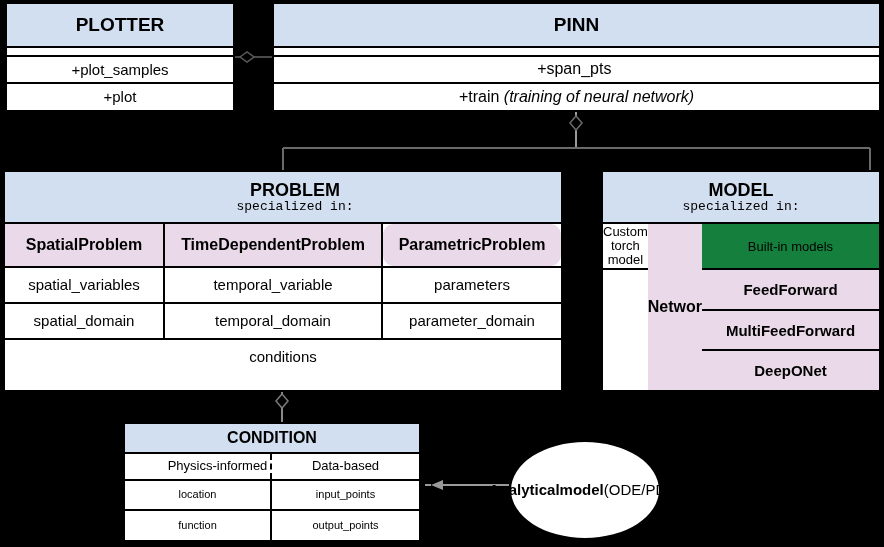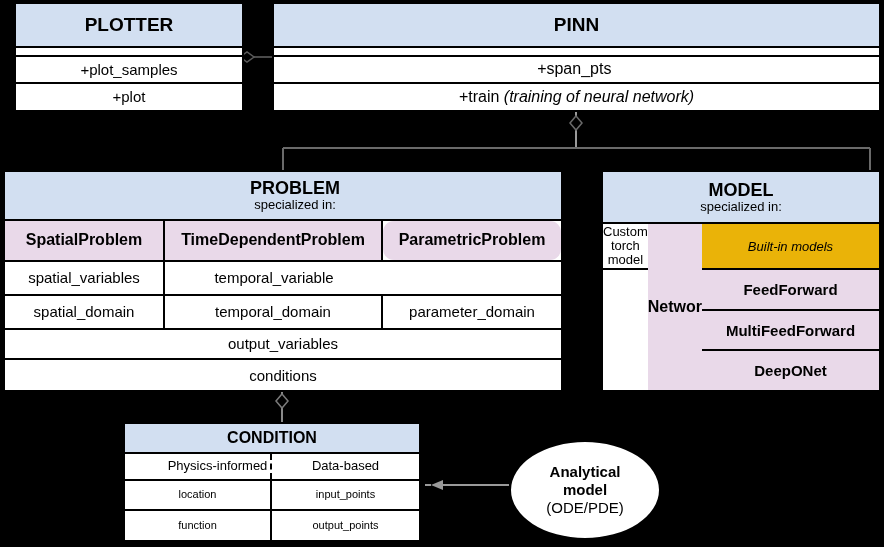--- a/index.html
+++ b/index.html
@@ -30,20 +30,21 @@
     font-weight: bold;
     display: flex;
     flex-direction: column;
     justify-content: center;
     align-items: center;
     line-height: 1.12;
   }
   .hdr .sub {
     font-weight: normal;
     font-size: 13px;
+    font-family: Liberation Mono, monospace;
   }
   .row {
     border-bottom: 2px solid #000;
     text-align: center;
     display: flex;
     align-items: center;
     justify-content: center;
     box-sizing: border-box;
   }
   .row:last-child { border-bottom: none; }
@@ -54,21 +55,21 @@
     text-align: center;
     box-sizing: border-box;
     border-right: 2px solid #000;
     line-height: 1.15;
   }
   .cell:last-child { border-right: none; }
   .pink { background: #e9d9e9; }
   .dashv { border-right: 2px dashed #000 !important; padding-left: 40px; }
 
   
-  #plotter { left: 14px; top: 2px; width: 230px; height: 110px; }
+  #plotter { left: 5px; top: 2px; width: 230px; height: 110px; }
   #plotter .hdr { height: 44px; font-size: 19px; }
   #plotter .gap { height: 8px; border-bottom: 2px solid #000; background:#fff; }
   #plotter .row { height: 28px; font-size: 15px; }
 
   
   #pinn { left: 272px; top: 2px; width: 609px; height: 110px; }
   #pinn .hdr { height: 44px; font-size: 19px; }
   #pinn .gap { height: 8px; border-bottom: 2px solid #000; background:#fff; }
   #pinn .row { height: 28px; font-size: 16px; }
   .it { font-style: italic; }
@@ -99,43 +100,42 @@
     box-sizing: border-box; background: #fff; margin-right:-2px;
   }
   #model .lc-bot {
     flex: 1; display:flex; align-items:center; justify-content:center;
     font-weight: bold; font-size: 16px; background: #e9d9e9;
   }
   #model .rightcol { flex: 1; display: flex; flex-direction: column; }
   #model .rc-top {
     height: 46px; display:flex; align-items:center; justify-content:center;
     font-size: 13px; border-bottom: 2px solid #000; box-sizing:border-box;
-    background:#eab308;
-    font-style:italic;
+    background:#15803d;
   }
   #model .rc-item {
     flex: 1; display:flex; align-items:center; justify-content:center;
     font-weight: bold; font-size: 15px; background:#e9d9e9;
     border-bottom: 2px solid #000; box-sizing: border-box;
   }
   #model .rc-item:last-child { border-bottom: none; }
 
   
   #condition { left: 123px; top: 422px; width: 298px; height: 120px; }
   #condition .hdr { height: 28px; font-size: 16px; }
   #condition .subhdr { height: 28px; font-size: 13px; }
   #condition .attr { height: 30px; font-size: 11px; }
   #condition .half { width: 50%; }
 
   
   #ellipse {
     position: absolute;
     left: 509px; top: 440px; width: 152px; height: 100px;
     background: #fff; border: 2px solid #000; border-radius: 50%;
-    display: flex; flex-direction: column;
+    display: flex; flex-direction: row;
     align-items: center; justify-content: center;
     text-align: center; line-height: 1.18;
     box-sizing: border-box;
   }
   #ellipse .e1 { font-weight: bold; font-size: 15px; }
   #ellipse .e2 { font-size: 15px; }
   .svgline { position: absolute; left: 0; top: 0; overflow: visible; }
 </style>
 </head>
 <body>
@@ -193,27 +193,27 @@
       <div class="sub">specialized in:</div>
     </div>
     <div class="cellrow subhdr">
       <div class="cell c1 pink">SpatialProblem</div>
       <div class="cell c2 pink">TimeDependentProblem</div>
       <div class="cell c3 pink">ParametricProblem</div>
     </div>
     <div class="cellrow attr">
       <div class="cell c1">spatial_variables</div>
       <div class="cell c2">temporal_variable</div>
+      <div class="cell c3">parameters</div>
     </div>
     <div class="cellrow attr">
       <div class="cell c1">spatial_domain</div>
       <div class="cell c2">temporal_domain</div>
       <div class="cell c3">parameter_domain</div>
     </div>
-    <div class="row full">output_variables</div>
     <div class="row full">conditions</div>
   </div>
 
   <div class="box" id="model">
     <div class="hdr">
       <div>MODEL</div>
       <div class="sub">specialized in:</div>
     </div>
     <div class="body">
       <div class="leftcol">

